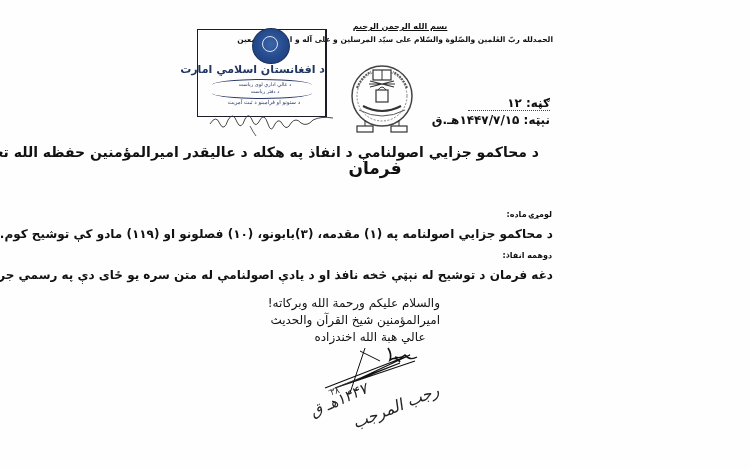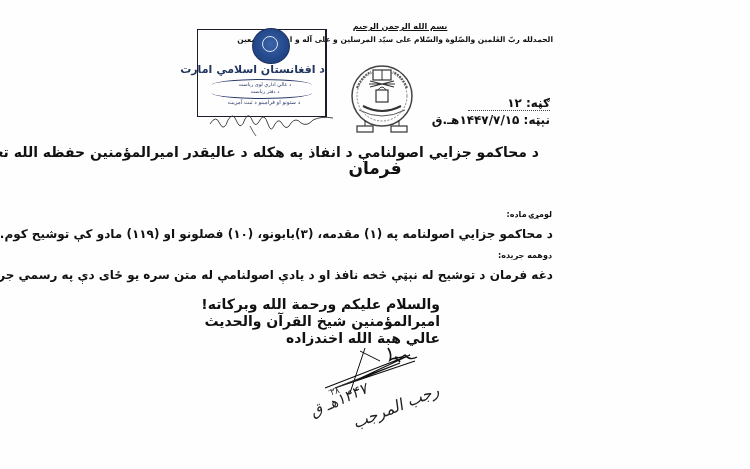--- a/index.html
+++ b/index.html
@@ -122,21 +122,21 @@
       text-align: right; font-size: 8px; font-weight: bold;
     }
     .art-text {
       left: 200px; width: 353px;
       text-align: right; font-size: 12px; font-weight: bold;
       white-space: nowrap;
     }
 
     .closing {
       left: 300px; width: 140px;
-      text-align: center; font-size: 14px; font-weight: bold;
+      text-align: center; font-size: 12px; font-weight: normal;
       white-space: nowrap;
     }
 
     .signature { left: 300px; top: 343px; width: 130px; height: 65px; }
     .hand-date {
       left: 318px; top: 380px; width: 120px;
       font-family: "DejaVu Serif", serif;
       font-size: 16px; color: #222;
       transform: rotate(-22deg);
       transform-origin: right center;
@@ -198,21 +198,21 @@
 
   <div class="abs num-label rtl">ګڼه: ۱۲</div>
   <div class="abs num-rule"></div>
   <div class="abs date-label rtl">نېټه: ۱۴۴۷/۷/۱۵هـ.ق</div>
 
   <div class="abs heading rtl">د محاکمو جزايي اصولنامې د انفاذ په هکله د عاليقدر اميرالمؤمنين حفظه الله تعالى</div>
   <div class="abs farman rtl">فرمان</div>
 
   <div class="abs art-label rtl" style="top:210px;">لومړۍ ماده:</div>
   <div class="abs art-text rtl" style="top:227px;">د محاکمو جزايي اصولنامه په (۱) مقدمه، (۳)بابونو، (۱۰) فصلونو او (۱۱۹) مادو کې توشيح کوم.</div>
-  <div class="abs art-label rtl" style="top:251px;">دوهمه جريده:</div>
+  <div class="abs art-label rtl" style="top:251px;">دوهمه انفاذ:</div>
   <div class="abs art-text rtl" style="top:268px;">دغه فرمان د توشيح له نېټې څخه نافذ او د يادې اصولنامې له متن سره يو ځای دې په رسمي جريده کې خپور شي.</div>
 
   <div class="abs closing rtl" style="top:296px;">والسلام عليکم ورحمة الله وبرکاته!</div>
   <div class="abs closing rtl" style="top:313px;">اميرالمؤمنين شيخ القرآن والحديث</div>
   <div class="abs closing rtl" style="top:330px;">عالي هبة الله اخندزاده</div>
 
   <svg class="abs signature" viewBox="0 0 130 65">
     <path d="M25 45 L110 12 L50 40 L100 20 L35 45 L115 18" fill="none" stroke="#111" stroke-width="1.2"></path>
     <path d="M65 5 L50 50 M60 8 L80 18" fill="none" stroke="#111" stroke-width="1"></path>
     <path d="M88 5 q4 6 2 12 q6 -4 10 2" fill="none" stroke="#111" stroke-width="1.6"></path>

